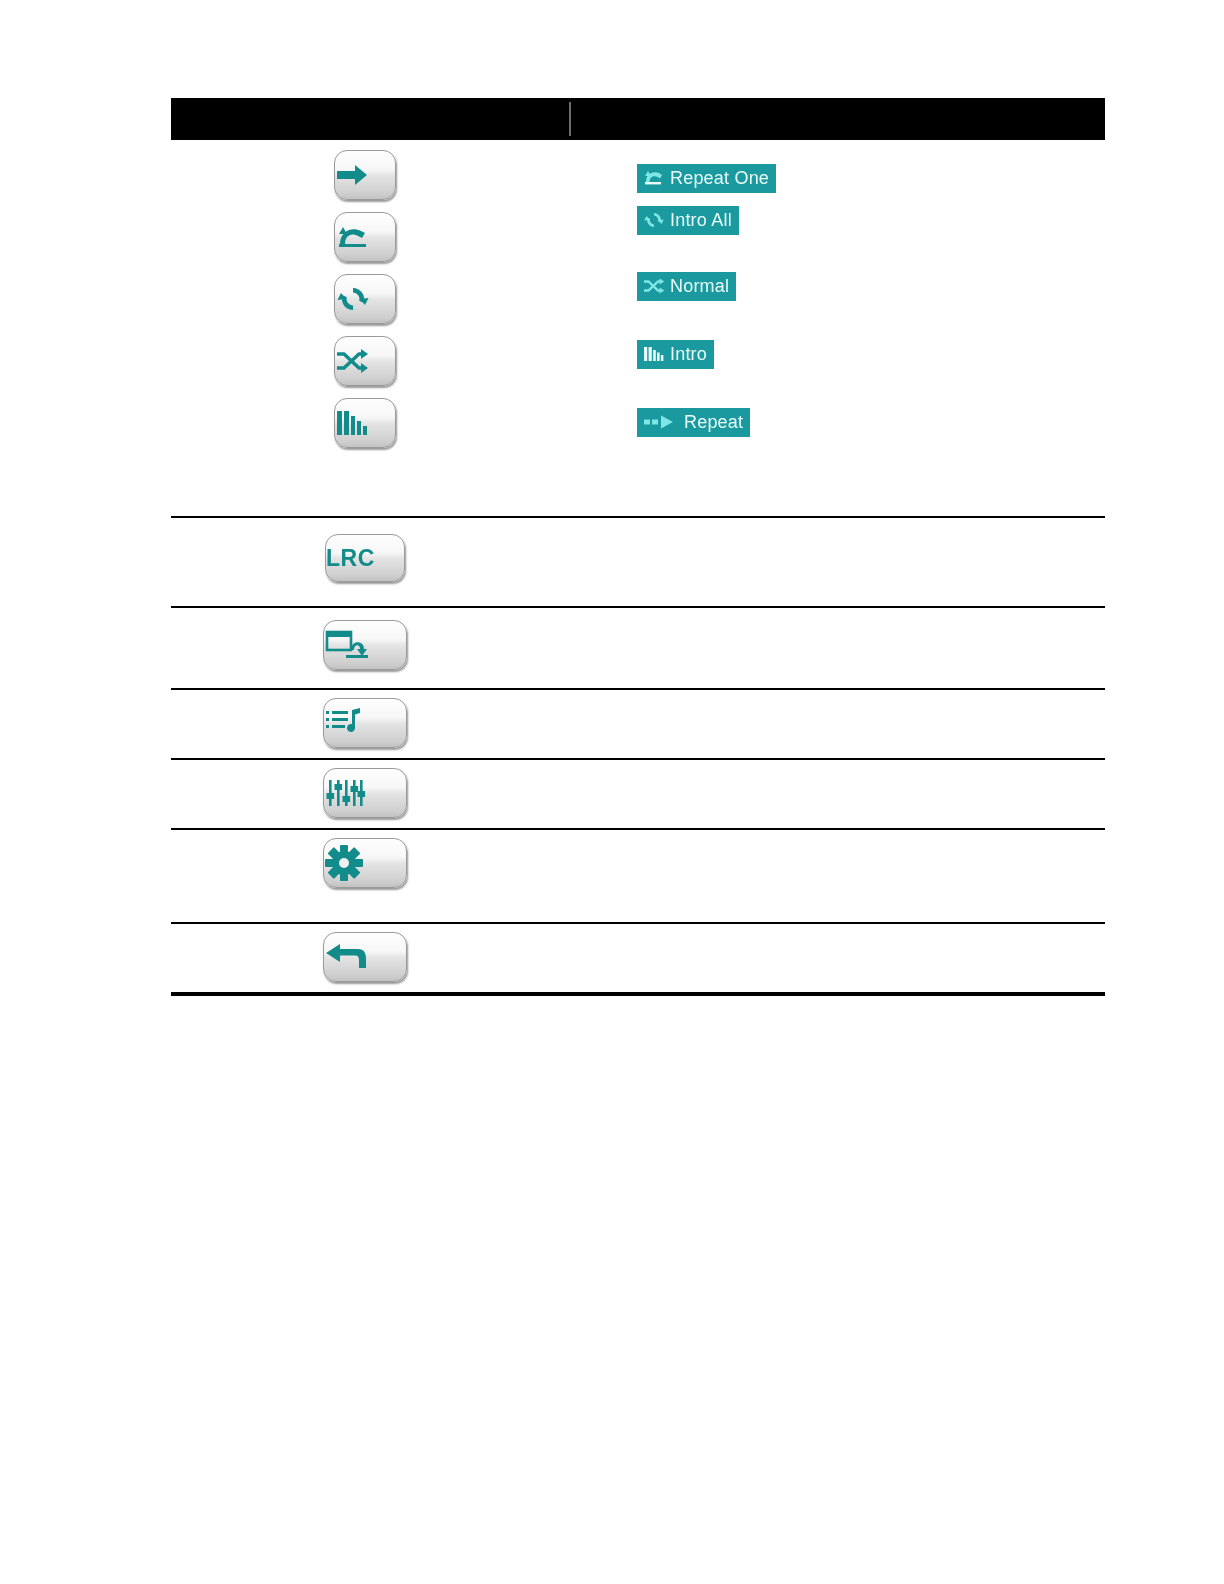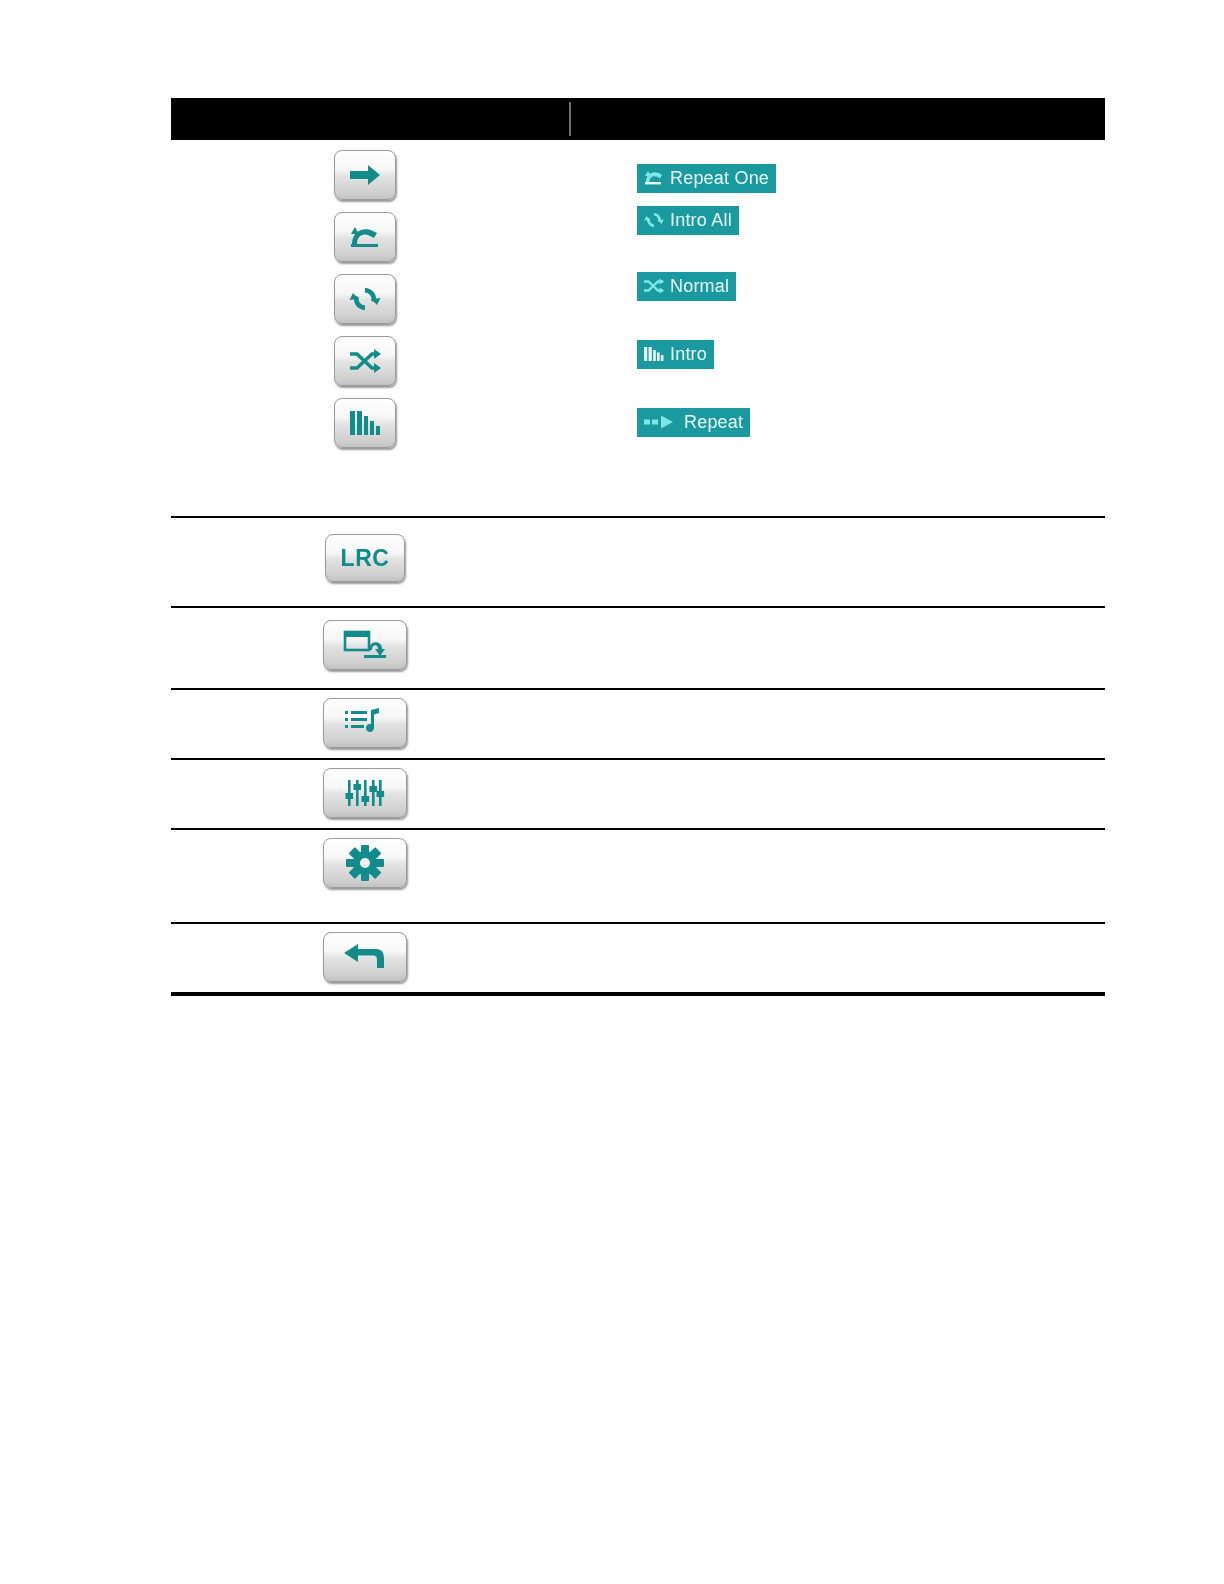--- a/index.html
+++ b/index.html
@@ -78,33 +78,32 @@
     flex: 1 1 auto;
     padding: 0;
     position: relative;
   }
 
   
   .btn {
     position: relative;
     width: 62px;
     height: 50px;
-    border-radius: 8px;
+    border-radius: 13px;
     background: linear-gradient(to bottom,
                 #fefefe 0%,
                 #f7f7f7 38%,
                 #e3e3e3 52%,
                 #cfcfcf 88%,
                 #c2c2c2 100%);
     border: 1px solid #9a9a9a;
     box-shadow: 1px 2px 2px rgba(0,0,0,0.40),
                 inset 0 1px 0 rgba(255,255,255,0.95);
     display: flex;
     align-items: center;
-    justify-content: center;
     box-sizing: border-box;
   }
   .btn.wide  { width: 84px; height: 50px; }
   .btn.wide2 { width: 80px; height: 48px; }
   .btn svg { display: block; }
 
   
   .badge {
     display: inline-flex;
     align-items: center;

